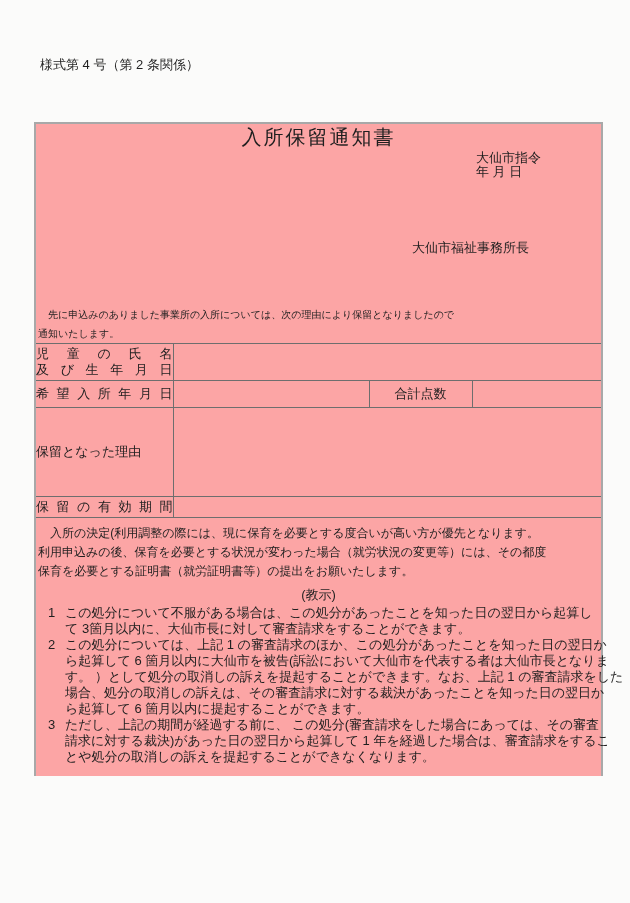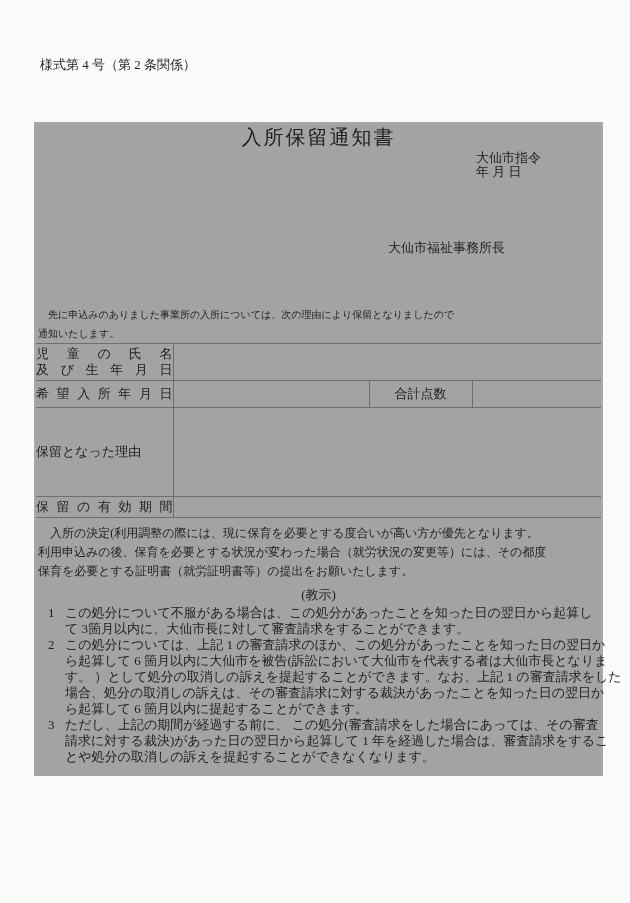--- a/index.html
+++ b/index.html
@@ -2,60 +2,60 @@
 <html><head>
 <meta charset="utf-8">
 <style>
   * { margin: 0; padding: 0; box-sizing: border-box; }
   html, body { background: #fbfbfa; }
   .page {
     position: relative;
     width: 630px;
     height: 776px;
     background: #fbfbfa;
-    font-family: Liberation Serif, serif;
+    font-family: Liberation Sans, sans-serif;
     color: #1f1f1f;
     overflow: hidden;
   }
   .form-label {
     position: absolute;
     left: 40px;
     top: 57px;
     font-size: 13px;
     line-height: 15px;
     white-space: pre;
   }
   .doc-box {
     position: absolute;
     left: 34px;
     top: 122px;
     width: 569px;
     height: 703px;
     border: 2px solid #a8a8a8;
-    background: #a3a3a3;
+    background: #fca5a5;
   }
   .title {
     margin-top: 2px;
     text-align: center;
     font-size: 20px;
     line-height: 23px;
     letter-spacing: 2px;
   }
   .directive {
     margin: 2px 60px 0 auto;
     width: fit-content;
     font-size: 13px;
     line-height: 14px;
     text-align: left;
   }
   .directive div { white-space: pre; }
   .office {
     margin-top: 62px;
     text-align: right;
-    padding-right: 96px;
+    padding-right: 72px;
     font-size: 13px;
     line-height: 14px;
   }
   .intro {
     margin-top: 50px;
     padding-left: 2px;
     font-size: 10px;
     line-height: 19px;
   }
   .pre { white-space: pre; }

